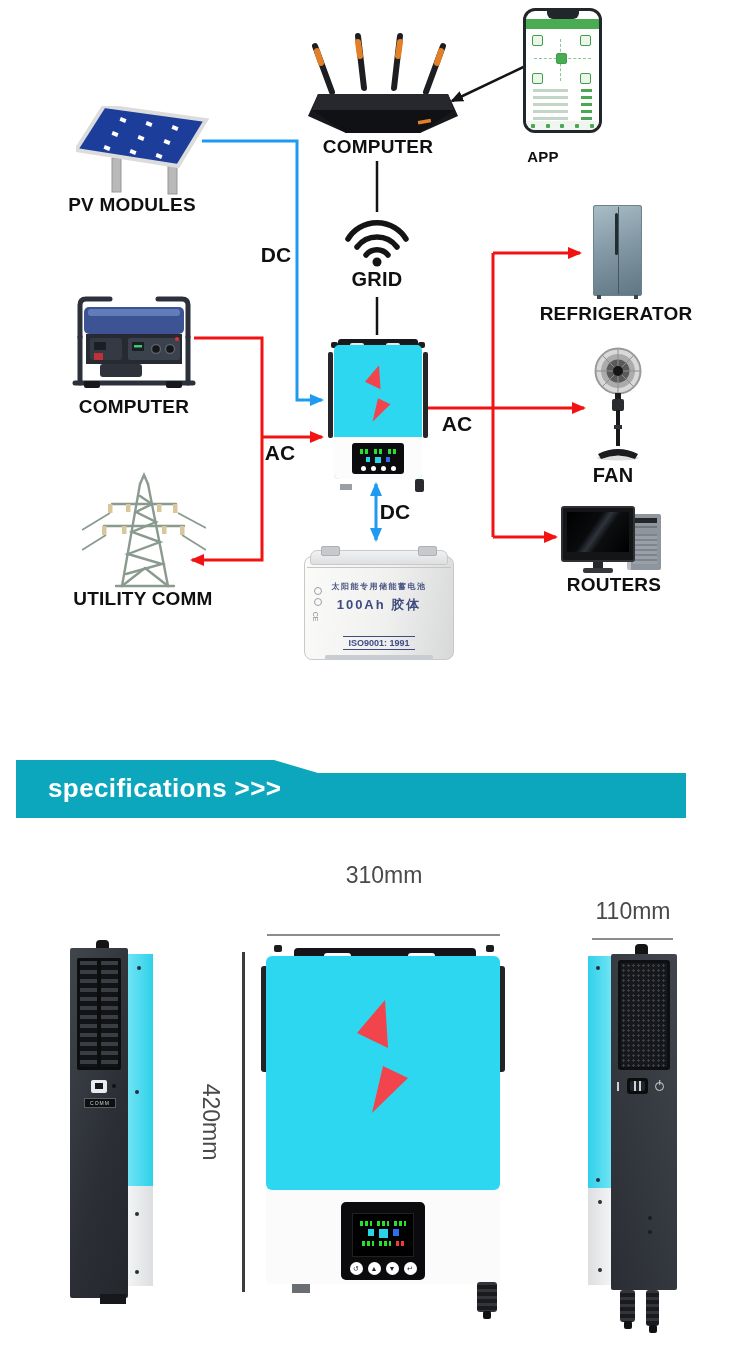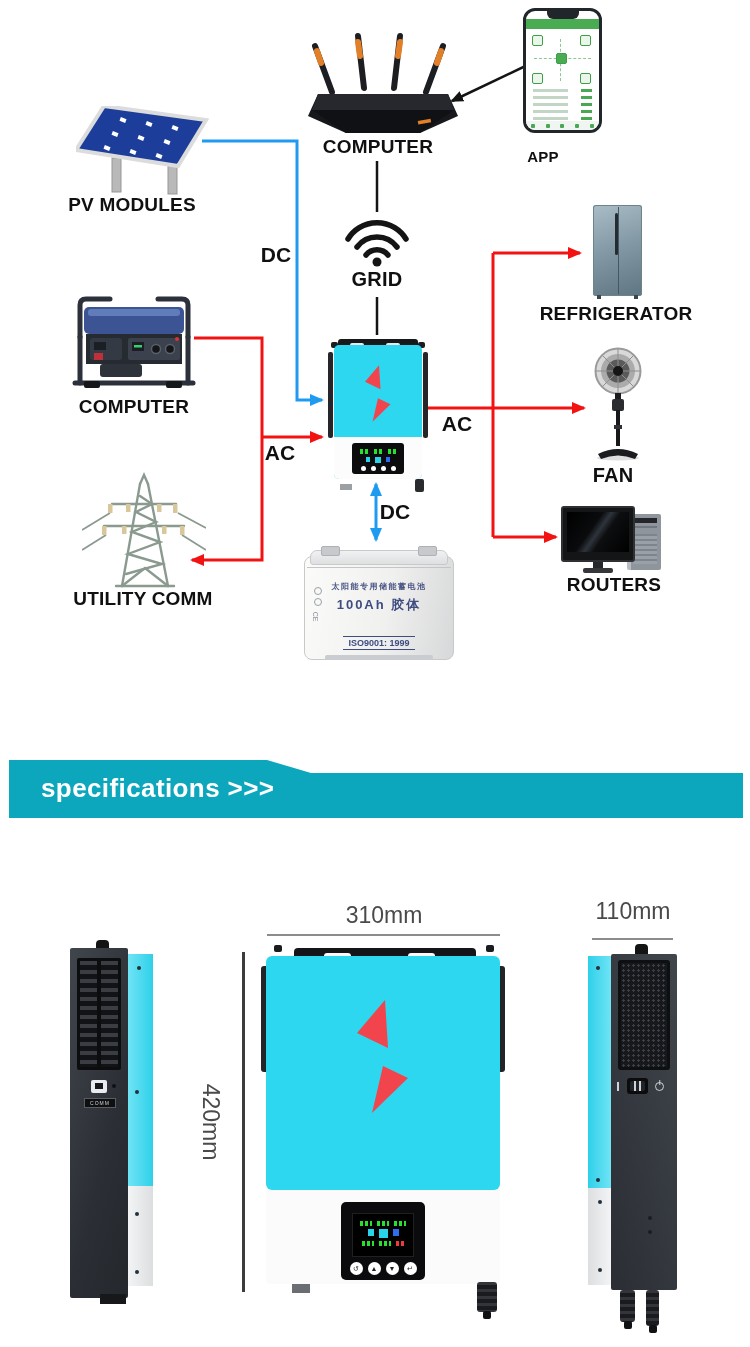--- a/index.html
+++ b/index.html
@@ -77,21 +77,21 @@
   .seg{display:inline-block;width:12px;height:5px;
        background:repeating-linear-gradient(90deg,#27e22b 0 3px,transparent 3px 5px);}
   .seg.red{background:repeating-linear-gradient(90deg,#f03a3a 0 3px,transparent 3px 5px);width:8px;}
   .bit{display:inline-block;width:6px;height:7px;background:#27d4e8;}
   .bit.big{width:9px;height:9px;}
   .bit.blue{background:#2f6df0;}
   .btnrow{display:flex;justify-content:center;gap:5px;margin-top:5px;}
   .rbtn{width:13px;height:13px;border-radius:50%;background:#fff;color:#222;font-size:7px;line-height:13px;text-align:center;}
   .rbtn.small{width:5px;height:5px;}
   
-  .banner{position:absolute;left:9px;top:760px;width:734px;height:58px;background:var(--banner-teal);
+  .banner{position:absolute;left:16px;top:760px;width:670px;height:58px;background:var(--banner-teal);
           clip-path:polygon(0 0,258px 0,302px 13px,750px 13px,750px 58px,0 58px);}
   .banner .txt{position:absolute;left:32px;top:13px;color:#fff;font-size:26px;font-weight:bold;letter-spacing:.4px;}
   
   .dim-line-h{position:absolute;border-top:2px solid #8c8c8c;}
   .dim-line-v{position:absolute;border-left:3px solid #3c3c3c;}
   .dim-txt{position:absolute;font-size:23px;color:#4a4a4a;transform:translateX(-50%);white-space:nowrap;}
   .dim-txt.rot{transform:translate(-50%,-50%) rotate(90deg);}
   
   .funit{position:absolute;left:258px;top:938px;width:250px;height:385px;}
   .funit .bolt{position:absolute;top:7px;width:8px;height:7px;background:#1b1c1f;border-radius:2px;}
@@ -375,32 +375,32 @@
   </div>
   <div class="lbl" style="left:614px;top:574px">ROUTERS</div>
 
   <div class="battery">
     <div class="lid"></div>
     <div class="term" style="left:16px"></div>
     <div class="term" style="right:16px"></div>
     <div class="seam"></div>
     <div class="t1">太阳能专用储能蓄电池</div>
     <div class="t2">100Ah 胶体</div><br>
-    <div class="t3">ISO9001: 1999</div>
+    <div class="t3">ISO9001: 1991</div>
     <div class="t4"></div>
     <div class="ic" style="top:30px"></div>
     <div class="ic" style="top:41px"></div>
     <div class="ce">CE</div>
   </div>
 
   <div class="banner">
     <div class="txt">specifications &gt;&gt;&gt;</div>
   </div>
 
-  <div class="dim-txt" style="left:384px;top:902px">310mm</div>
+  <div class="dim-txt" style="left:384px;top:862px">310mm</div>
   <div class="dim-line-h" style="left:267px;top:934px;width:233px"></div>
   <div class="dim-txt" style="left:633px;top:898px">110mm</div>
   <div class="dim-line-h" style="left:592px;top:938px;width:81px"></div>
   <div class="dim-line-v" style="left:242px;top:952px;height:340px"></div>
   <div class="dim-txt rot" style="left:210px;top:1122px">420mm</div>
 
   <div class="sunit" style="left:70px;top:940px;width:90px;height:370px">
     <div class="knob" style="left:26px;top:0"></div>
     <div class="strip" style="left:58px;top:14px;width:25px;height:232px;background:linear-gradient(90deg,#6fe4f5,#2fd0ea)"></div>
     <div class="strip" style="left:58px;top:246px;width:25px;height:100px;background:linear-gradient(90deg,#f3f4f5,#dcdee0)"></div>

